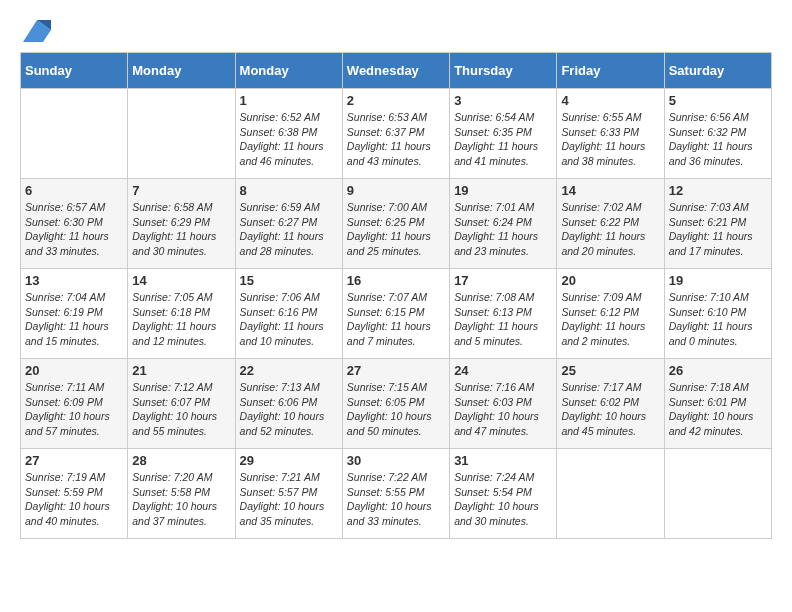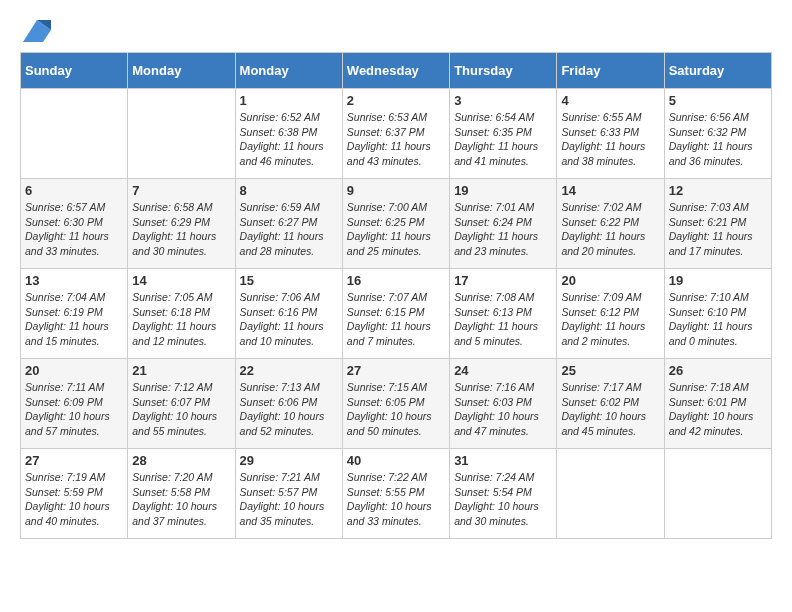--- a/index.html
+++ b/index.html
@@ -303,21 +303,21 @@
           Sunrise: 7:20 AM<br>Sunset: 5:58 PM<br>Daylight: 10 hours and 37 minutes.
         </div>
         </td>
         <td>
           <span class="day-num">29</span>
         <div class="day-detail">
           Sunrise: 7:21 AM<br>Sunset: 5:57 PM<br>Daylight: 10 hours and 35 minutes.
         </div>
         </td>
         <td>
-          <span class="day-num">40</span>
+          <span class="day-num">30</span>
         <div class="day-detail">
           Sunrise: 7:22 AM<br>Sunset: 5:55 PM<br>Daylight: 10 hours and 33 minutes.
         </div>
         </td>
         <td>
           <span class="day-num">31</span>
         <div class="day-detail">
           Sunrise: 7:24 AM<br>Sunset: 5:54 PM<br>Daylight: 10 hours and 30 minutes.
         </div>
         </td>

